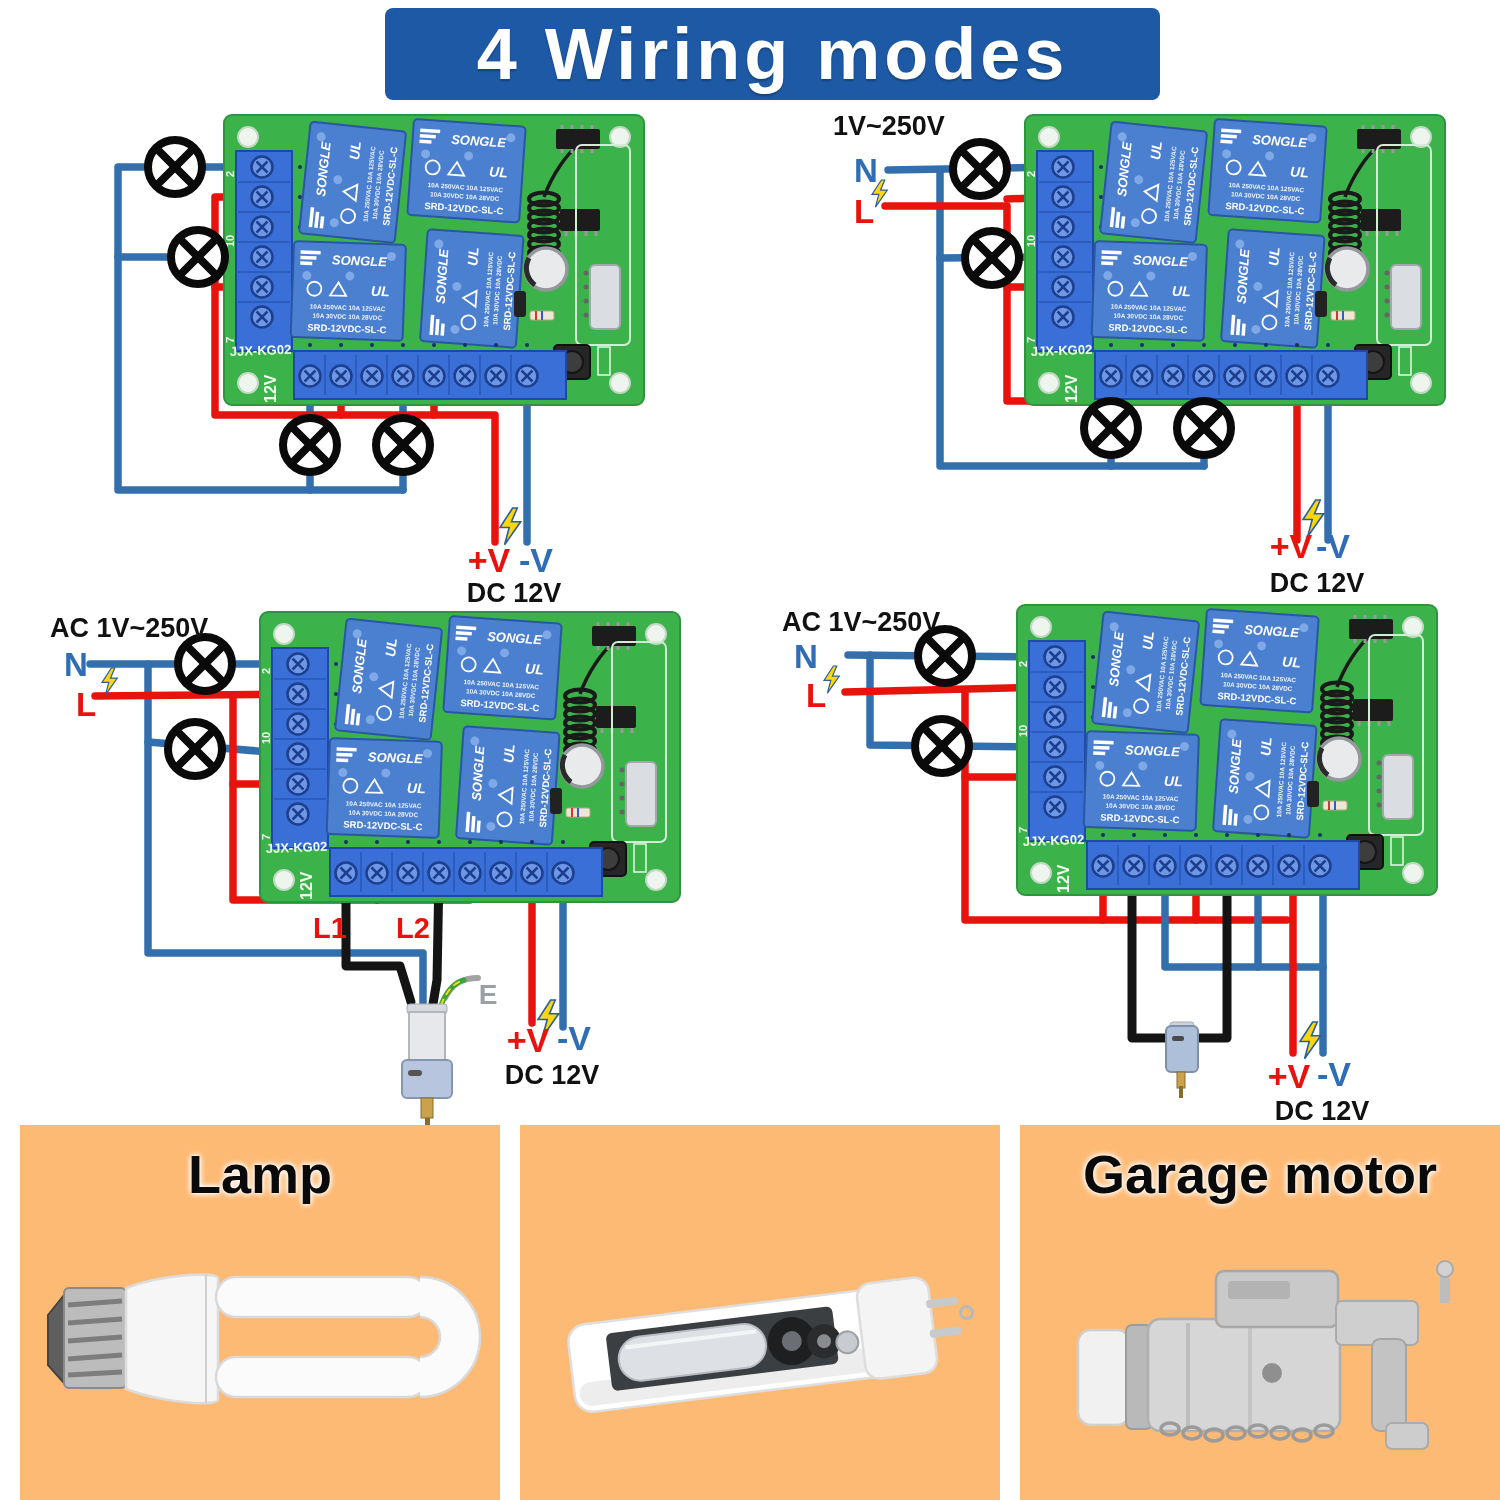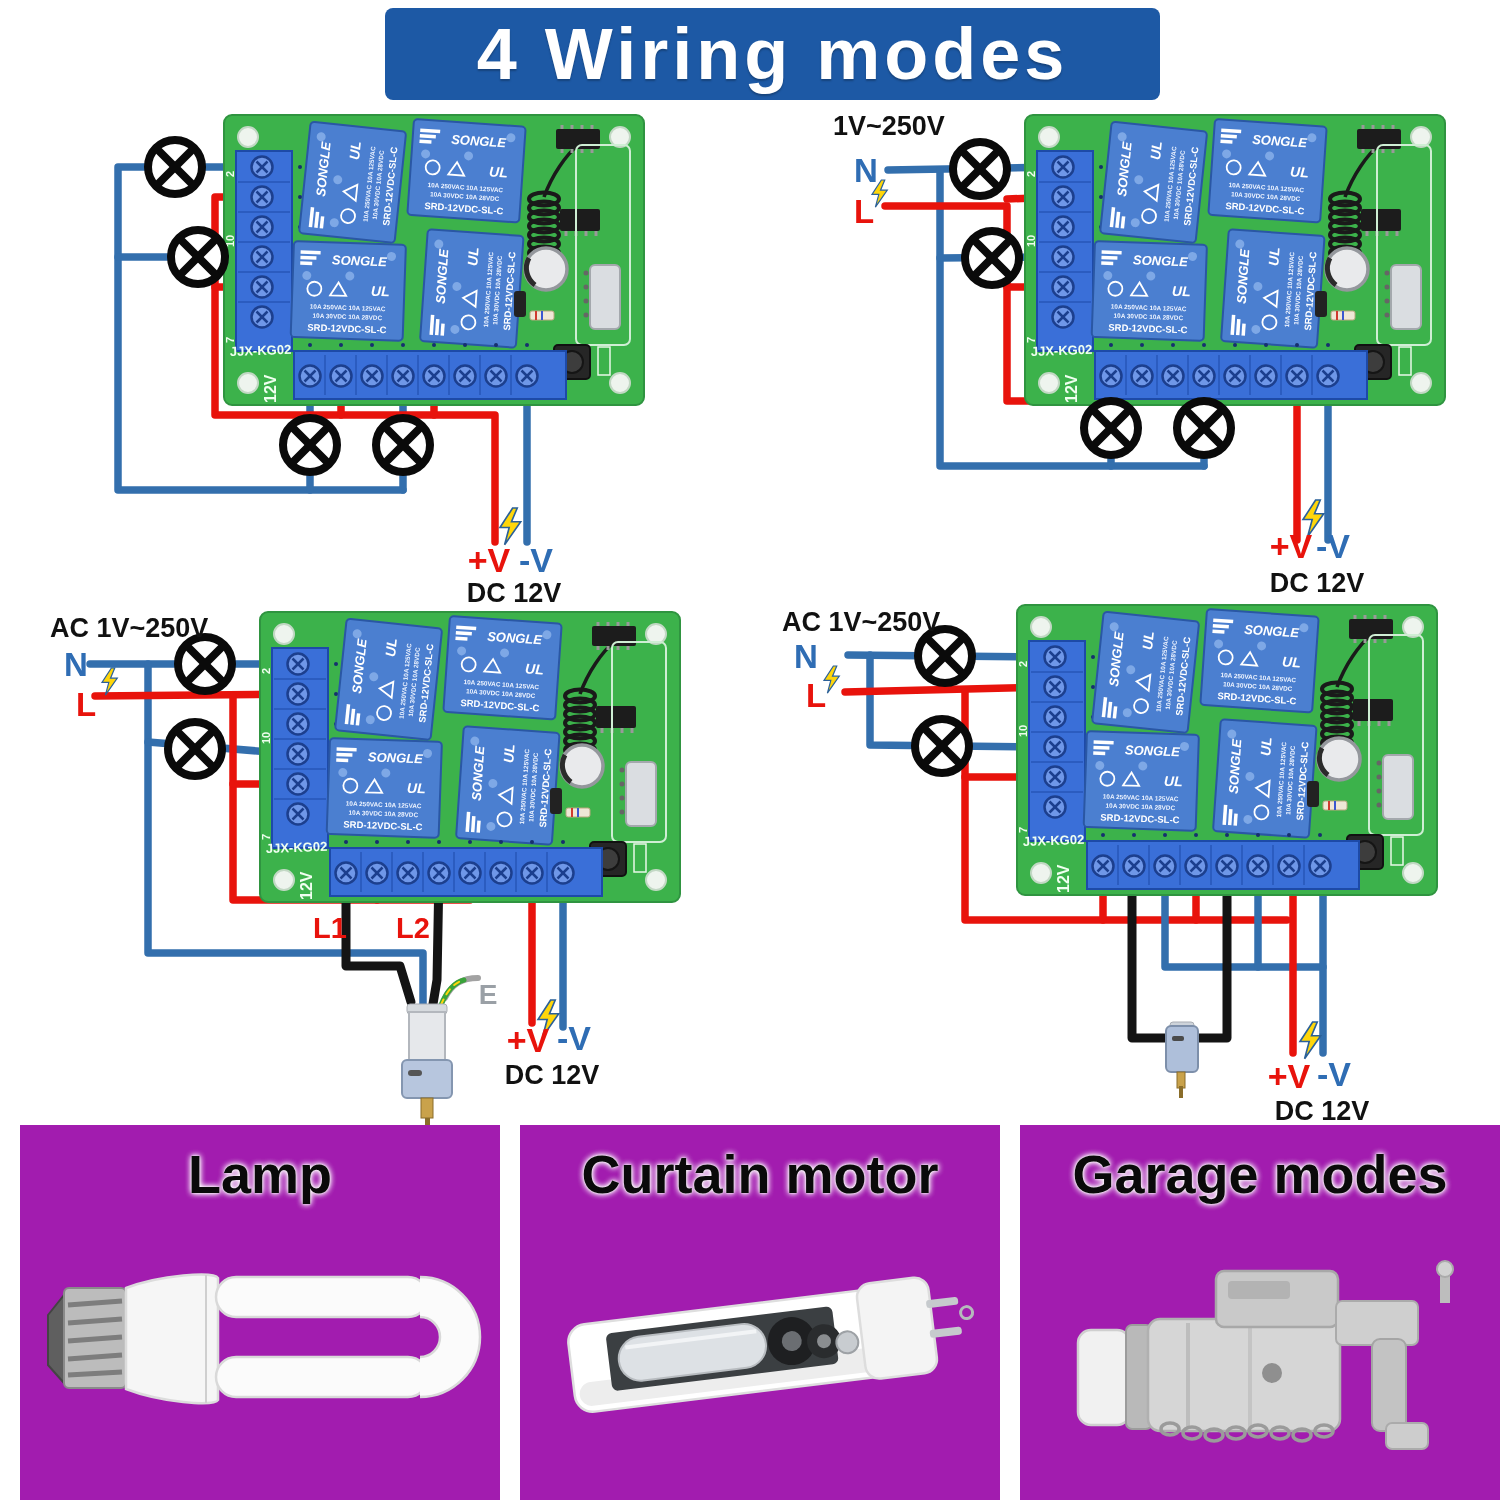--- a/index.html
+++ b/index.html
@@ -32,21 +32,21 @@
   .t-e{font-size:28px;font-weight:bold;fill:#9aa0a6;}
   
   .silk{fill:#f0fff0;font-weight:bold;font-size:13px;}
   .silk-v{fill:#f0fff0;font-weight:bold;font-size:16px;}
   .silk-pin{fill:#eefdee;font-weight:bold;font-size:11px;}
   .rt-brand{font-size:13px;font-style:italic;font-weight:bold;fill:#fff;}
   .rt-ul{font-size:14px;font-style:italic;font-weight:bold;fill:#fff;}
   .rt-rate{font-size:6.4px;font-weight:bold;fill:#eef4ff;}
   .rt-model{font-size:9.5px;font-weight:bold;fill:#fff;}
   
-  .panel{position:absolute;top:1125px;width:480px;height:375px;background:#a21caf;z-index:1;}
+  .panel{position:absolute;top:1125px;width:480px;height:375px;background:#fdba74;z-index:1;}
   .panel h2{margin:18px 0 0 0;text-align:center;font-size:54px;font-weight:800;color:#0a0a0a;
             text-shadow:0 0 6px #fff,0 0 6px #fff,0 0 2px #fff;}
   .panel svg{position:absolute;left:0;top:0;width:480px;height:375px;}
 </style>
 </head>
 <body>
 
 <div class="page">
 
   <svg id="defs-svg" aria-hidden="true">
@@ -342,21 +342,20 @@
       <line x1="186" y1="150" x2="186" y2="278" stroke="#cfcfcf" stroke-width="2"></line>
       <rect x="196" y="152" width="212" height="40" rx="20" fill="#fbfbfb" stroke="#d9d9d9" stroke-width="2.5"></rect>
       <rect x="196" y="232" width="212" height="40" rx="20" fill="#fbfbfb" stroke="#d9d9d9" stroke-width="2.5"></rect>
       <path d="M400,172 A40,40 0 0 1 400,252" fill="none" stroke="#fbfbfb" stroke-width="40"></path>
       <path d="M400,152 A60,60 0 0 1 400,272" fill="none" stroke="#d9d9d9" stroke-width="2.5"></path>
       <path d="M400,192 A20,20 0 0 1 400,232" fill="none" stroke="#d9d9d9" stroke-width="2.5"></path>
     </svg>
   </div>
 
   <div class="panel" style="left:520px">
-    <h2>Curtain motor</h2>
     <svg viewBox="0 0 480 375">
       <g transform="rotate(-7 240 220)">
         <rect x="50" y="178" width="345" height="88" rx="18" fill="#ffffff" stroke="#dedede" stroke-width="2.5"></rect>
         <rect x="55" y="236" width="335" height="24" rx="12" fill="#ededed"></rect>
         <rect x="88" y="190" width="228" height="58" rx="6" fill="#3b3f42"></rect>
         <rect x="98" y="197" width="148" height="44" rx="22" fill="#dde1e5" stroke="#b8bcc0" stroke-width="2"></rect>
         <line x1="106" y1="206" x2="238" y2="206" stroke="#f2f4f6" stroke-width="4"></line>
         <circle cx="272" cy="220" r="24" fill="#1e1f21"></circle>
         <circle cx="272" cy="220" r="10" fill="#6b6e72"></circle>
         <circle cx="304" cy="224" r="17" fill="#2a2c2e"></circle>
@@ -364,21 +363,21 @@
         <circle cx="327" cy="228" r="11" fill="#c8ccd0" stroke="#9da1a5" stroke-width="2"></circle>
         <rect x="342" y="172" width="72" height="96" rx="14" fill="#f4f4f4" stroke="#dddddd" stroke-width="2.5"></rect>
         <rect x="410" y="196" width="32" height="8" rx="3" fill="#c6cacd"></rect>
         <rect x="410" y="226" width="32" height="8" rx="3" fill="#c6cacd"></rect>
         <circle cx="449" cy="213" r="6" fill="none" stroke="#b5b9bc" stroke-width="3"></circle>
       </g>
     </svg>
   </div>
 
   <div class="panel" style="left:1020px">
-    <h2>Garage modes</h2>
+    <h2>Garage motor</h2>
     <svg viewBox="0 0 480 375">
       <rect x="58" y="205" width="52" height="95" rx="13" fill="#f1f1f1" stroke="#cfcfcf" stroke-width="2.5"></rect>
       <rect x="106" y="200" width="26" height="104" rx="6" fill="#b9b9b9" stroke="#9c9c9c" stroke-width="2"></rect>
       <rect x="128" y="194" width="192" height="112" rx="12" fill="#d6d6d6" stroke="#b0b0b0" stroke-width="2.5"></rect>
       <line x1="168" y1="198" x2="168" y2="302" stroke="#bdbdbd" stroke-width="4"></line>
       <line x1="230" y1="198" x2="230" y2="302" stroke="#c4c4c4" stroke-width="4"></line>
       <rect x="196" y="146" width="122" height="56" rx="8" fill="#c9c9c9" stroke="#a8a8a8" stroke-width="2.5"></rect>
       <rect x="208" y="156" width="62" height="18" rx="4" fill="#b3b3b3"></rect>
       <circle cx="252" cy="248" r="10" fill="#8f8f8f"></circle>
       <rect x="316" y="176" width="82" height="44" rx="6" fill="#cfcfcf" stroke="#ababab" stroke-width="2"></rect>

